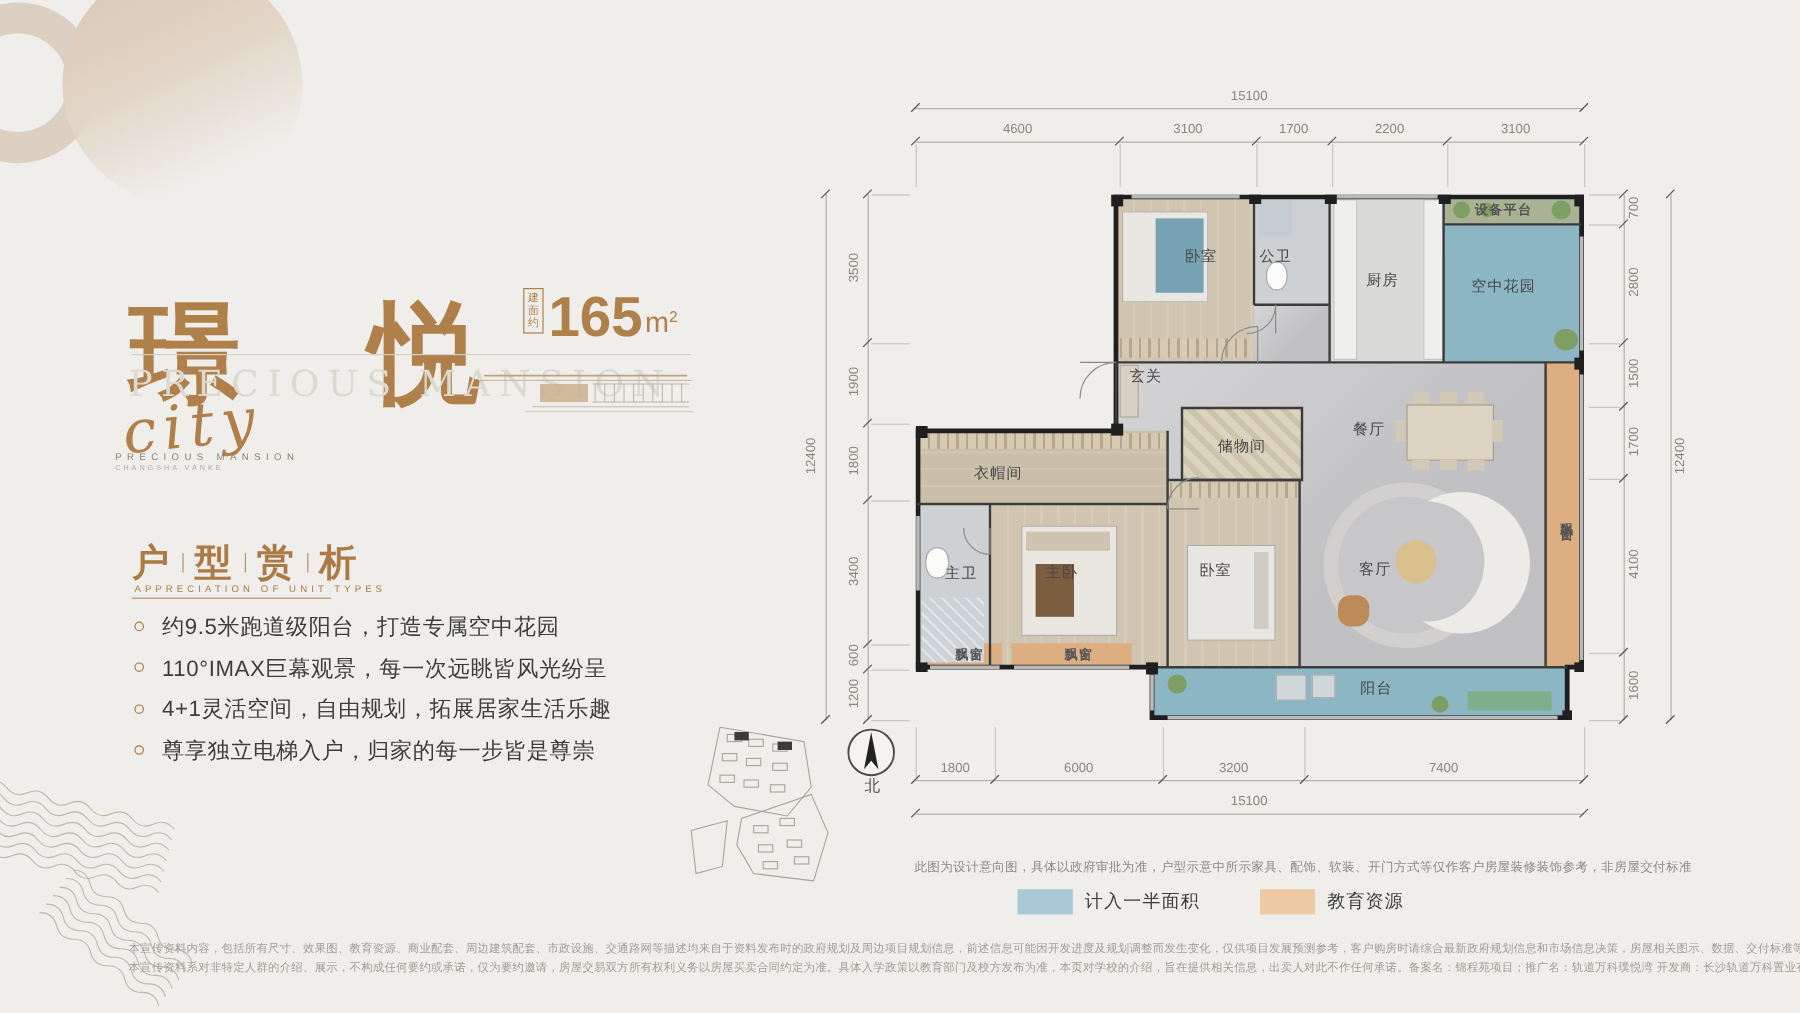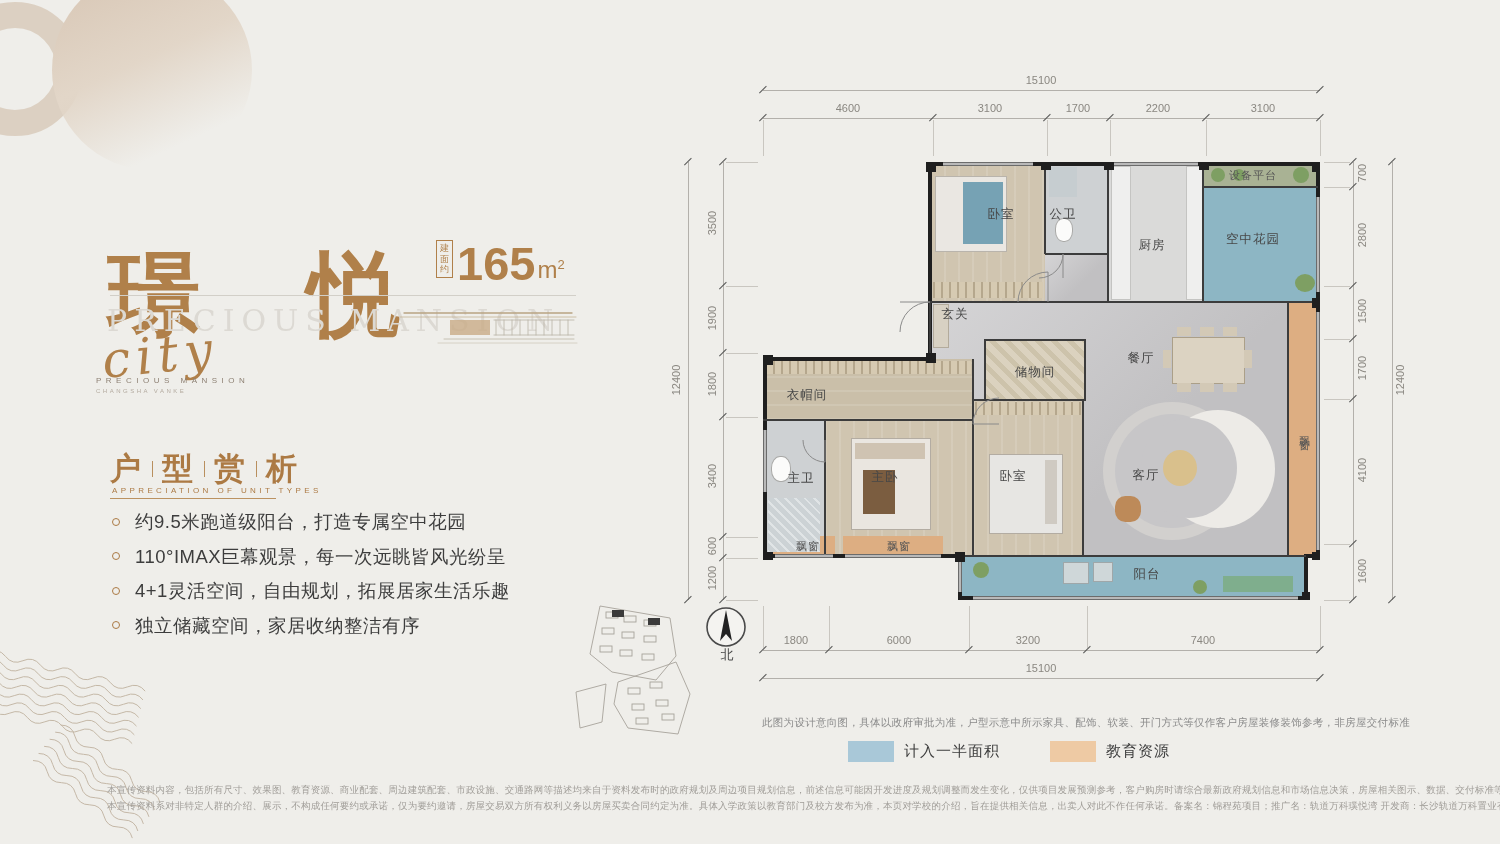--- a/index.html
+++ b/index.html
@@ -50,21 +50,21 @@
   .wood{background:#d0c5b0;background-image:repeating-linear-gradient(90deg,rgba(255,255,255,.12) 0 2px,rgba(0,0,0,0) 2px 14px);}
   .wood2{background:#cabfa9;background-image:repeating-linear-gradient(0deg,rgba(255,255,255,.12) 0 2px,rgba(0,0,0,0) 2px 14px);}
   .tile{background:#ced1d3;}
   .marble{background:#c7c6c8;background-image:linear-gradient(135deg,rgba(255,255,255,.25) 0%,rgba(0,0,0,.03) 60%);}
   .blue{background:#8db6c4;}
   .orange{background:#ddae82;}
   .hatch{background:repeating-linear-gradient(90deg,#b5a78d 0 2px,#d6cab2 2px 8px);}
   .hatchx{background:repeating-linear-gradient(45deg,#cdc3ab 0 5px,#dbd2bf 5px 11px);}
   .green{background:#7e9f63;border-radius:50%;}
   .plabel{position:absolute;font-size:12.5px;color:#474747;transform:translate(-50%,-50%);white-space:nowrap;letter-spacing:1px;}
-  .plabel.sm{font-size:11px;color:#555;}
+  .plabel.sm{font-size:11px;color:#555;font-weight:bold;}
   .furn{position:absolute;}
   
   .plan-note{position:absolute;left:762px;top:716px;width:660px;font-size:10.5px;color:#8b8b8b;letter-spacing:.3px;}
   .legend{position:absolute;left:848px;top:741px;display:flex;align-items:center;}
   .legend .sw{width:46px;height:21px;margin-right:10px;}
   .legend .sw1{background:#a9c8d8;}
   .legend .sw2{background:#eecaa4;}
   .legend .lt{font-size:15px;color:#3c3c3c;margin-right:50px;letter-spacing:1px;}
   .footer{position:absolute;left:107px;width:1310px;font-size:9.5px;color:#a09d98;letter-spacing:.2px;white-space:nowrap;}
   .compass-label{position:absolute;left:709px;top:646px;width:36px;text-align:center;font-size:13px;color:#4a4a4a;}
@@ -144,21 +144,21 @@
   <div class="bullet">
       <span class="ring"></span>
       <span class="txt">110°IMAX巨幕观景，每一次远眺皆风光纷呈</span>
     </div>
   <div class="bullet">
       <span class="ring"></span>
       <span class="txt">4+1灵活空间，自由规划，拓展居家生活乐趣</span>
     </div>
   <div class="bullet">
       <span class="ring"></span>
-      <span class="txt">独立储藏空间，家居收纳整洁有序</span>
+      <span class="txt">尊享独立电梯入户，归家的每一步皆是尊崇</span>
     </div>
 </div>
 
 <div id="dims">
   <div class="hl" style="left:763px;top:90px;width:557px;"></div>
   <div class="hl" style="left:763px;top:118px;width:557px;"></div>
   <div class="hl" style="left:763px;top:650px;width:557px;"></div>
   <div class="hl" style="left:763px;top:678px;width:557px;"></div>
   <div class="vl" style="left:688px;top:162px;height:438px;"></div>
   <div class="vl" style="left:723px;top:162px;height:438px;"></div>
@@ -352,27 +352,27 @@
         <rect x="163" y="191" width="10" height="10"></rect>
           <rect x="549" y="390" width="8" height="8"></rect>
         <rect x="192" y="390" width="10" height="10"></rect>
           <rect x="539" y="430" width="8" height="8"></rect>
       </g>
     </g>
   </svg>
 
   <span class="plabel" style="left:238px;top:52px;">卧室</span>
   <span class="plabel" style="left:300px;top:52px;">公卫</span>
-  <span class="plabel" style="left:389px;top:83px;">厨房</span>
+  <span class="plabel" style="left:389px;top:72px;">厨房</span>
   <span class="plabel" style="left:490px;top:77px;">空中花园</span>
   <span class="plabel sm" style="left:490px;top:13px;">设备平台</span>
   <span class="plabel" style="left:192px;top:152px;">玄关</span>
   <span class="plabel" style="left:272px;top:210px;">储物间</span>
   <span class="plabel" style="left:378px;top:196px;">餐厅</span>
-  <span class="plabel" style="left:44px;top:233px;text-align:right;">衣帽间</span>
+  <span class="plabel" style="left:69px;top:233px;text-align:right;">衣帽间</span>
   <span class="plabel" style="left:38px;top:316px;">主卫</span>
   <span class="plabel" style="left:122px;top:315px;">主卧</span>
   <span class="plabel" style="left:250px;top:314px;">卧室</span>
   <span class="plabel" style="left:383px;top:313px;">客厅</span>
   <span class="plabel" style="left:384px;top:412px;">阳台</span>
   <span class="plabel sm" style="left:45px;top:384px;">飘窗</span>
   <span class="plabel sm" style="left:136px;top:384px;">飘窗</span>
   <span class="plabel sm" style="left:541px;top:268px;writing-mode:vertical-rl;letter-spacing:3px;">飘窗</span>
 </div>
 

